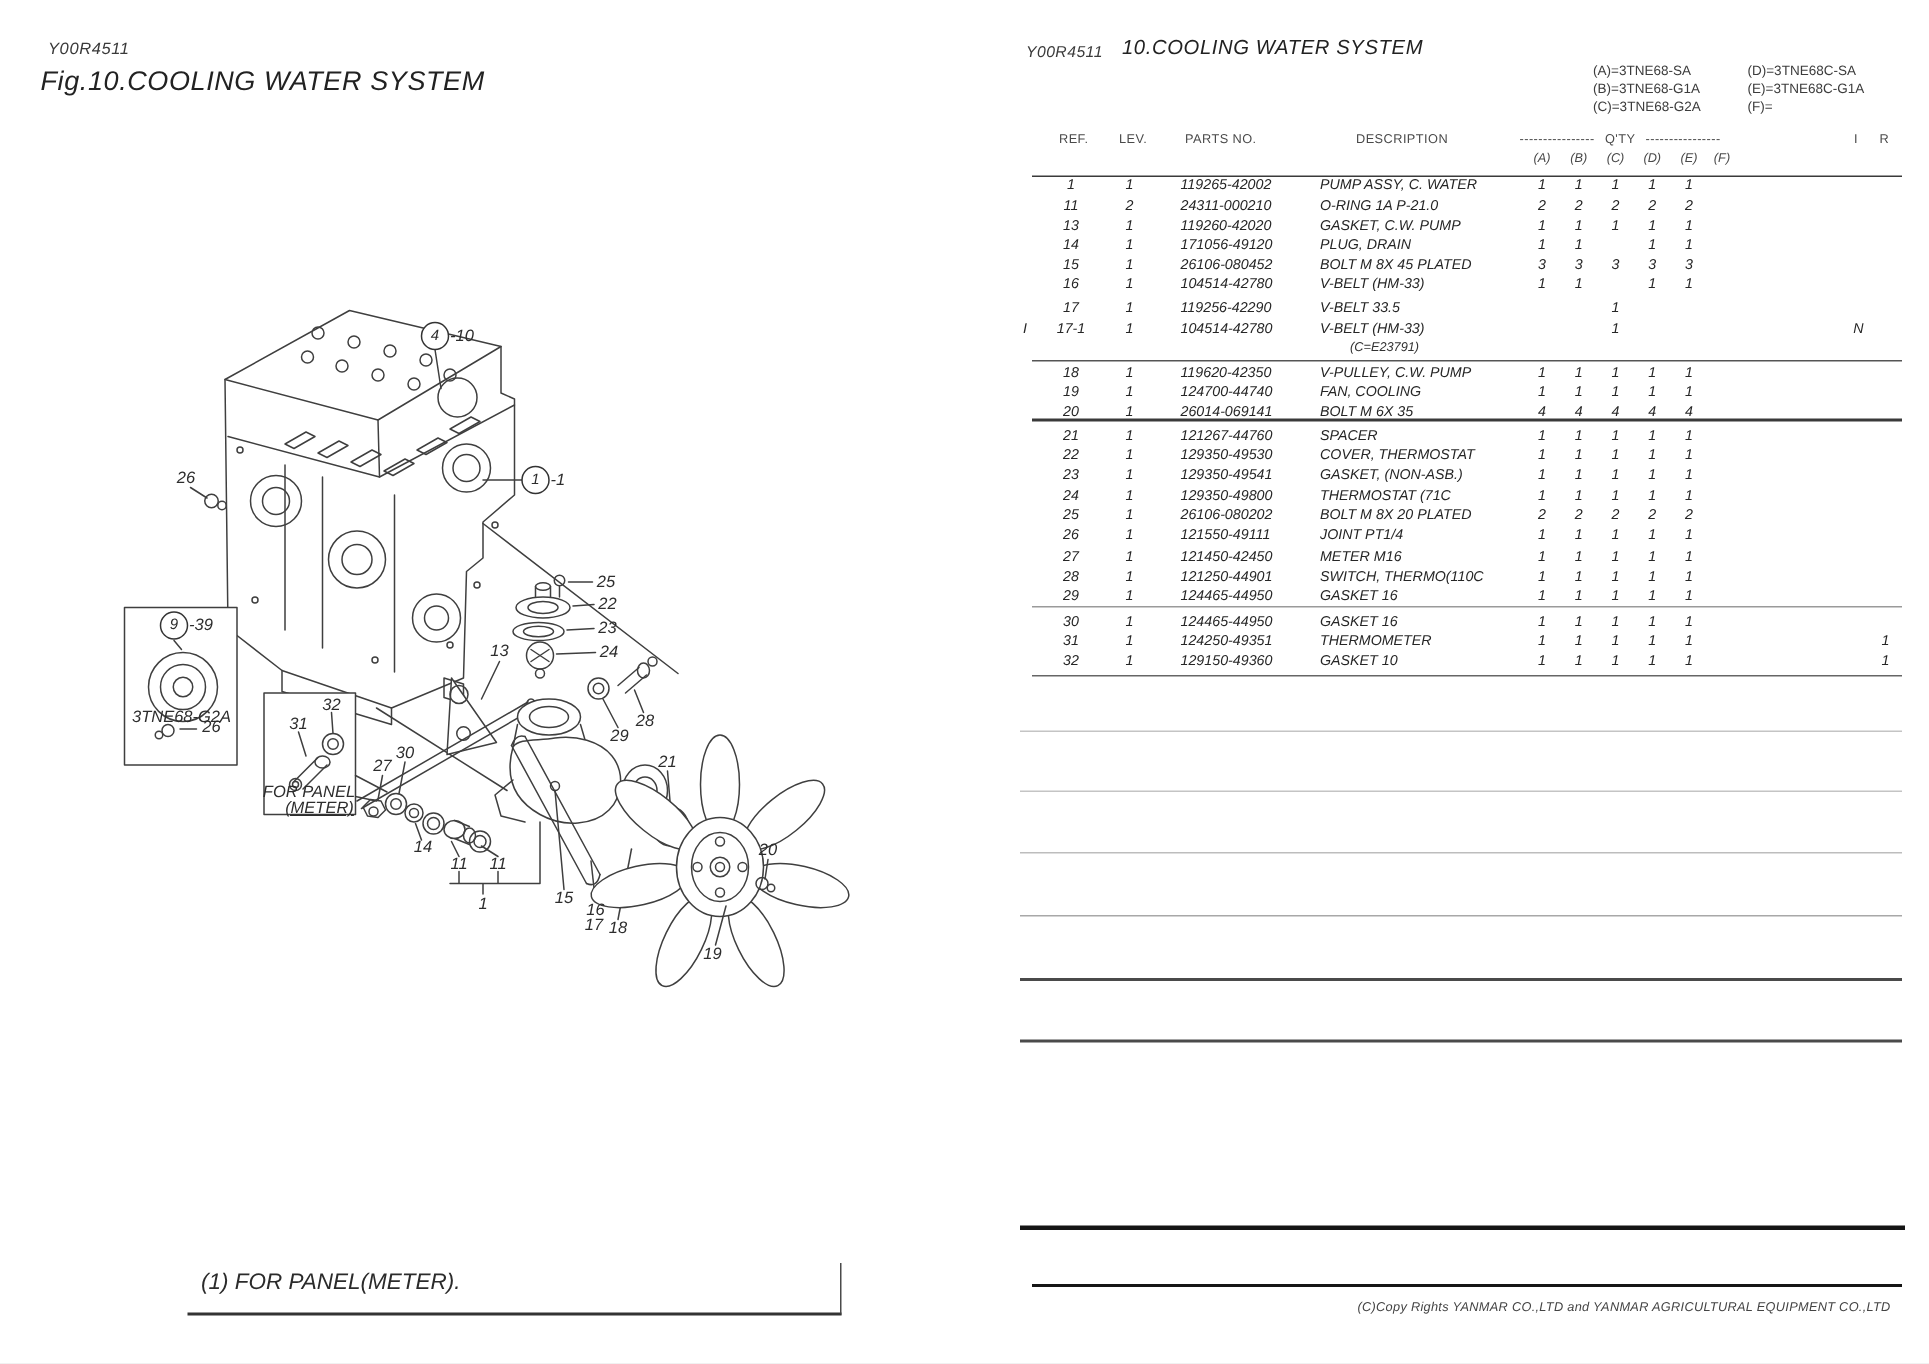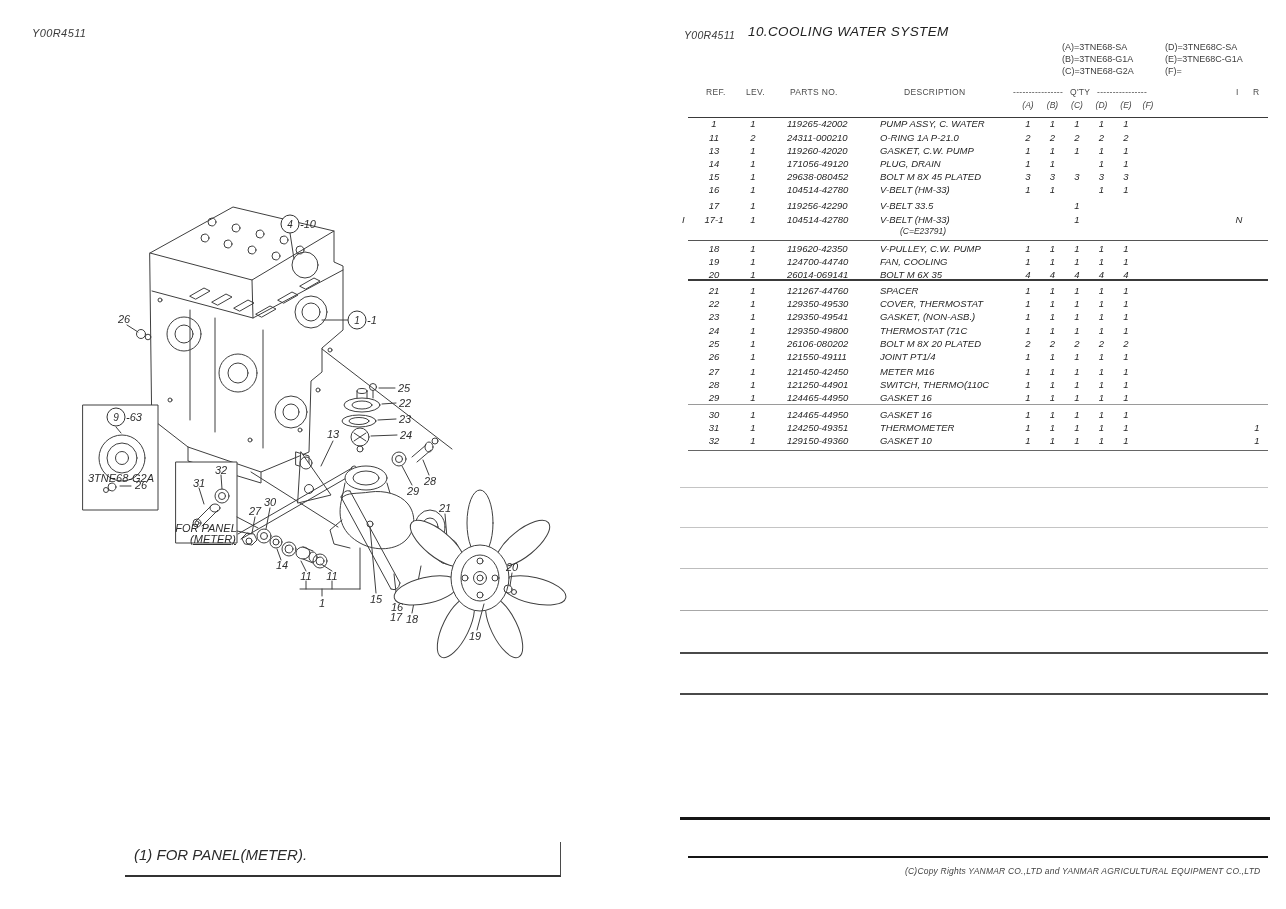--- a/index.html
+++ b/index.html
@@ -37,20 +37,21 @@
   .row-note{position:absolute;font-size:8.5px;color:#333;left:220px;white-space:nowrap;}
   .footer{left:905px;top:866px;font-size:8.5px;color:#444;letter-spacing:.2px;text-align:right;}
   svg{position:absolute;}
 </style>
 </head>
 <body>
 
 <div class="sheet">
 
   <div class="abs lp-code">Y00R4511</div>
+  <div class="abs lp-title">Fig.10.COOLING WATER SYSTEM</div>
 
   <svg style="left:60px;top:185px" width="520" height="485" viewBox="60 185 520 485">
     <g stroke="#3f3f3f" fill="none" stroke-width="1" stroke-linejoin="round" stroke-linecap="round">
 
       <g>
         <path fill="#fff" d="M150,253 L233,207 L334,231 L334,262 L343,266 L343,330 L322,348 L322,372 L311,381 L309,452 L261,472 L188,447 L152,419 Z"></path>
         <path d="M150,253 L252,280 L334,231"></path>
         <path d="M152,291 L253,318 L343,270"></path>
         <path d="M252,280 L253,318"></path>
         <circle cx="184" cy="334" r="17"></circle>
@@ -240,21 +241,21 @@
       </g>
     </g>
   </svg>
 
   <div id="diagram-labels" class="abs" style="left:0;top:0;width:0;height:0">
       <div class="co-circle" style="left: 290px; top: 224px;">4</div>
       <div class="co-suffix" style="left: 300px; top: 224px;">-10</div>
       <div class="co-circle" style="left: 357px; top: 320px;">1</div>
       <div class="co-suffix" style="left: 367px; top: 320px;">-1</div>
       <div class="co-circle" style="left: 116px; top: 417px;">9</div>
-      <div class="co-suffix" style="left: 126px; top: 417px;">-63</div>
+      <div class="co-suffix" style="left: 126px; top: 417px;">-39</div>
       <div class="co-text" style="left: 124px; top: 319px;">26</div>
       <div class="co-text" style="left: 141px; top: 485px;">26</div>
       <div class="co-text" style="left: 121px; top: 478px;">3TNE68-G2A</div>
       <div class="co-text" style="left: 221px; top: 470px;">32</div>
       <div class="co-text" style="left: 199px; top: 483px;">31</div>
       <div class="co-text" style="left: 206px; top: 528px;">FOR PANEL</div>
       <div class="co-text" style="left: 213px; top: 539px; text-decoration: underline;">(METER)</div>
       <div class="co-text" style="left: 255px; top: 511px;">27</div>
       <div class="co-text" style="left: 270px; top: 502px;">30</div>
       <div class="co-text" style="left: 282px; top: 565px;">14</div>
@@ -367,21 +368,21 @@
         <span style="left: 409px; width: 25px; text-align: center;">1</span>
         <span style="left: 433.5px; width: 25px; text-align: center;">1</span>
         <span style="left: 455.5px; width: 25px; text-align: center;"></span>
         <span class="c-i"></span>
         <span class="c-r"></span>
       </div>
       <div class="row abs" style="left: 0px; top: 171px; width: 606px; height: 12px;">
         <span class="c-flag"></span>
         <span class="c-ref">15</span>
         <span class="c-lev">1</span>
-        <span class="c-part">29638-080452</span>
+        <span class="c-part">26106-080452</span>
         <span class="c-desc">BOLT M 8X 45 PLATED</span>
         <span style="left: 335.5px; width: 25px; text-align: center;">3</span>
         <span style="left: 360px; width: 25px; text-align: center;">3</span>
         <span style="left: 384.5px; width: 25px; text-align: center;">3</span>
         <span style="left: 409px; width: 25px; text-align: center;">3</span>
         <span style="left: 433.5px; width: 25px; text-align: center;">3</span>
         <span style="left: 455.5px; width: 25px; text-align: center;"></span>
         <span class="c-i"></span>
         <span class="c-r"></span>
       </div>

